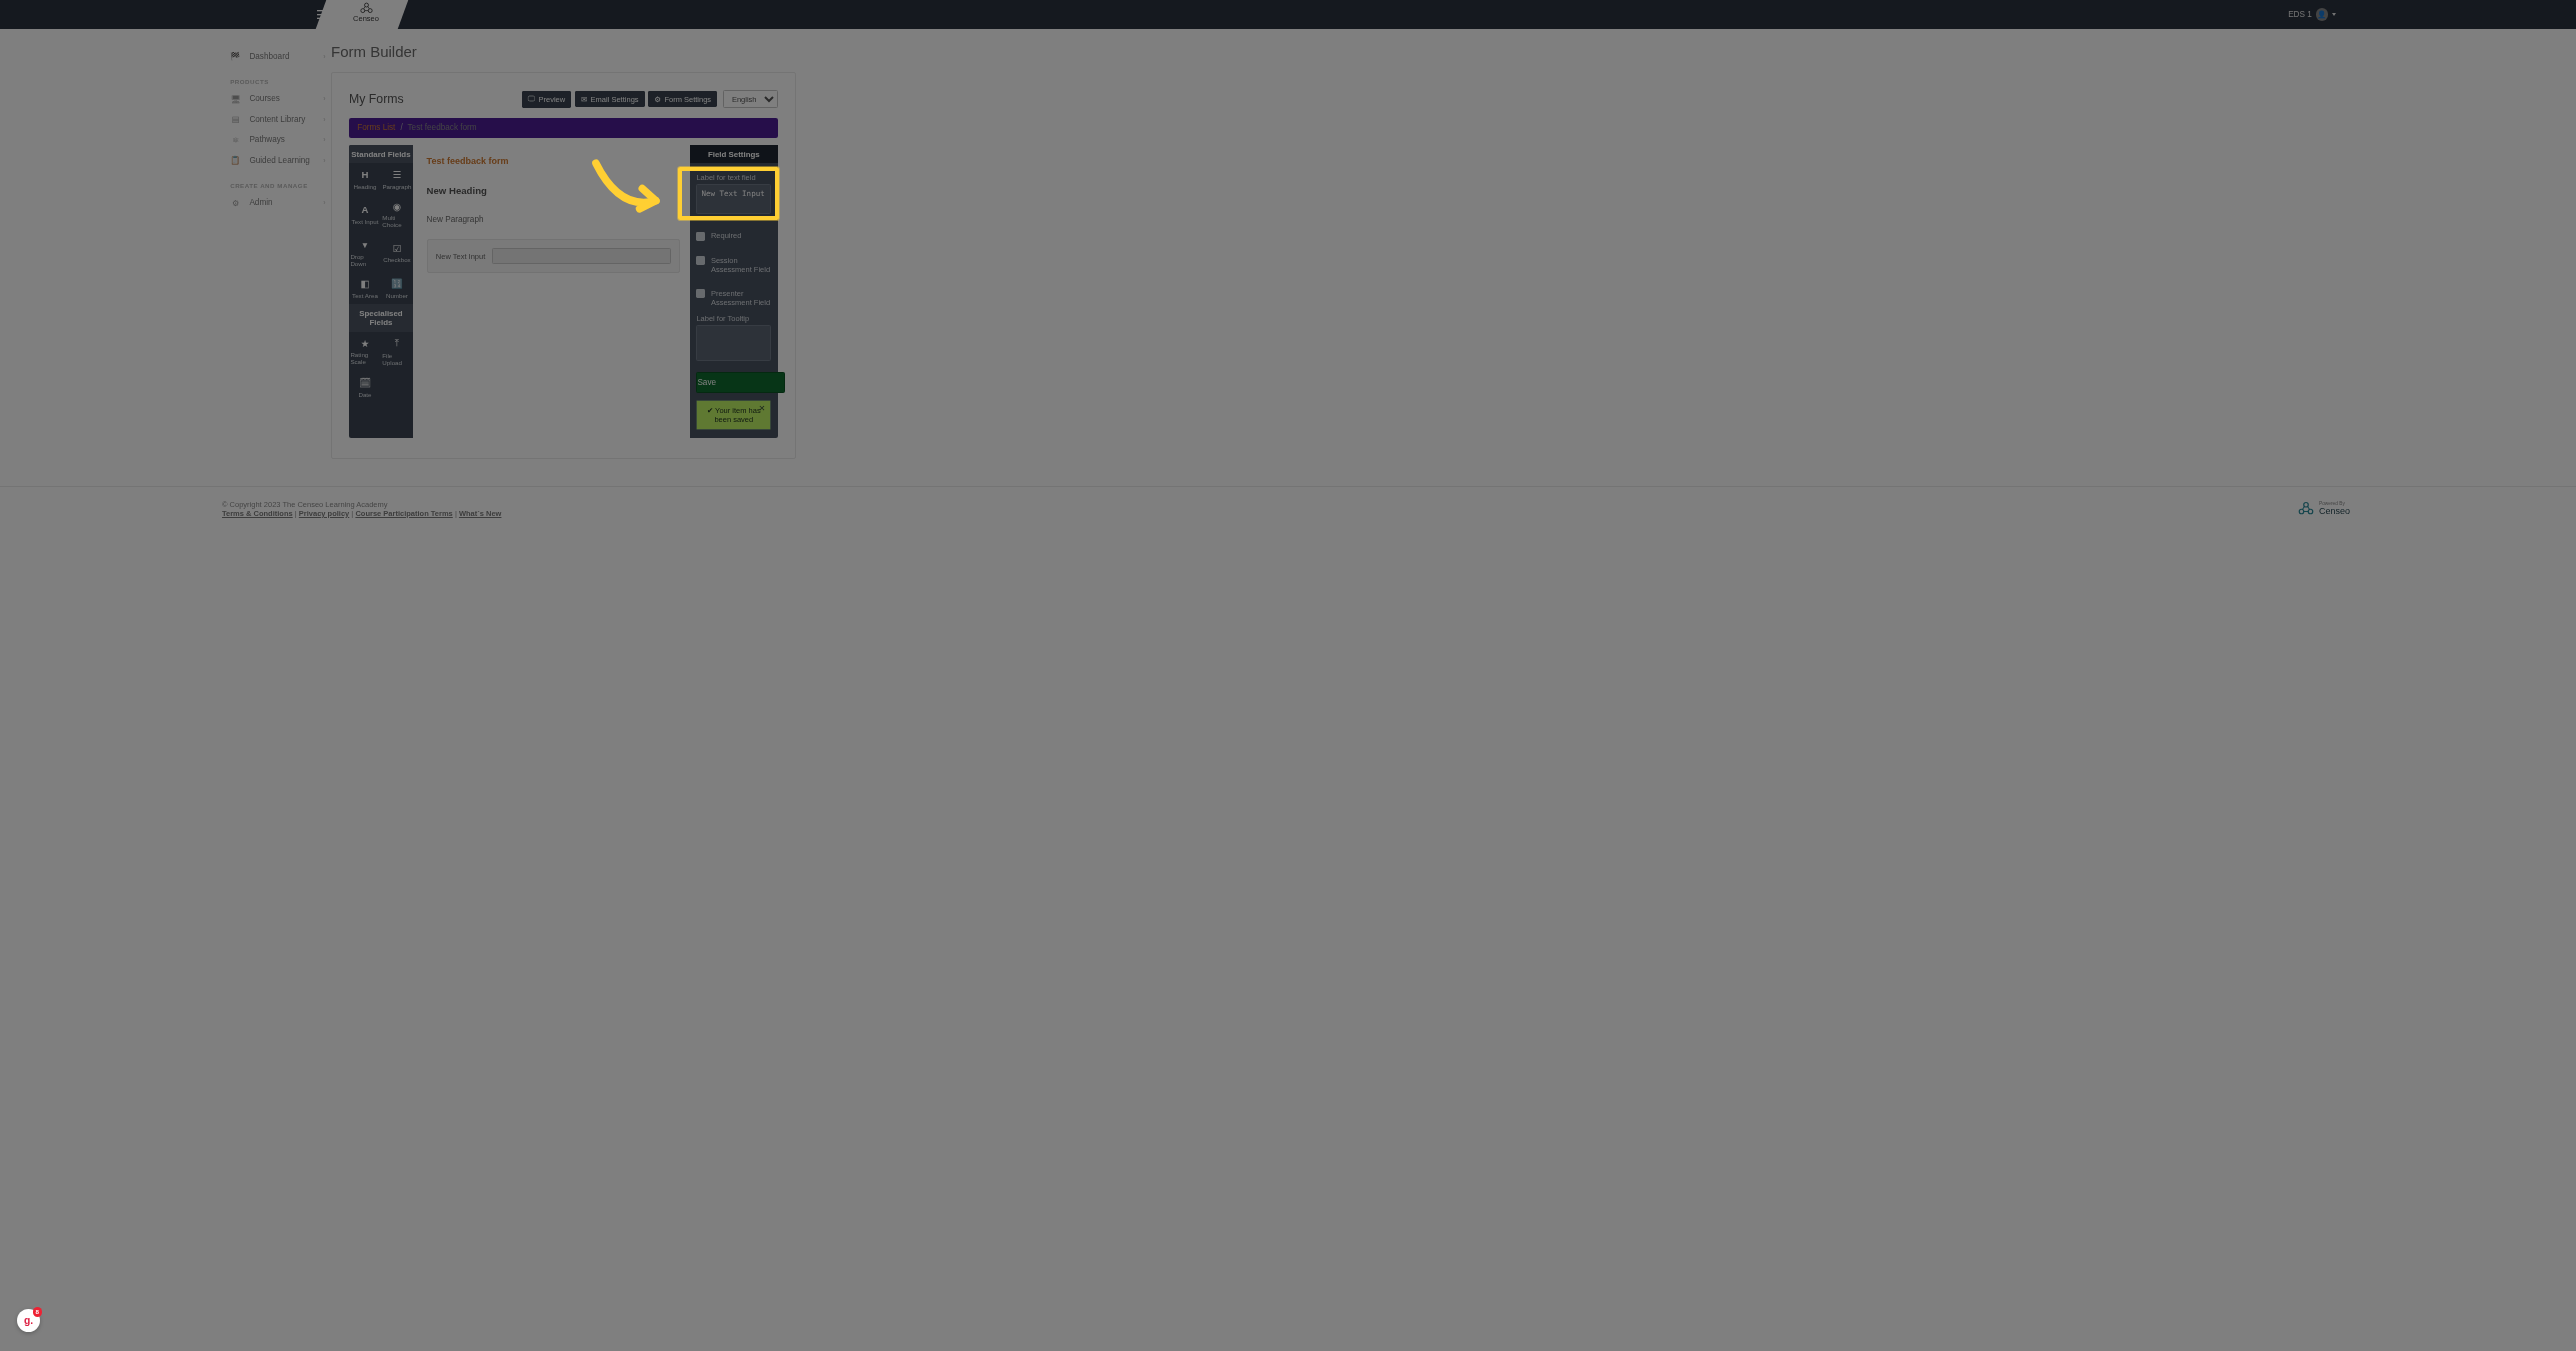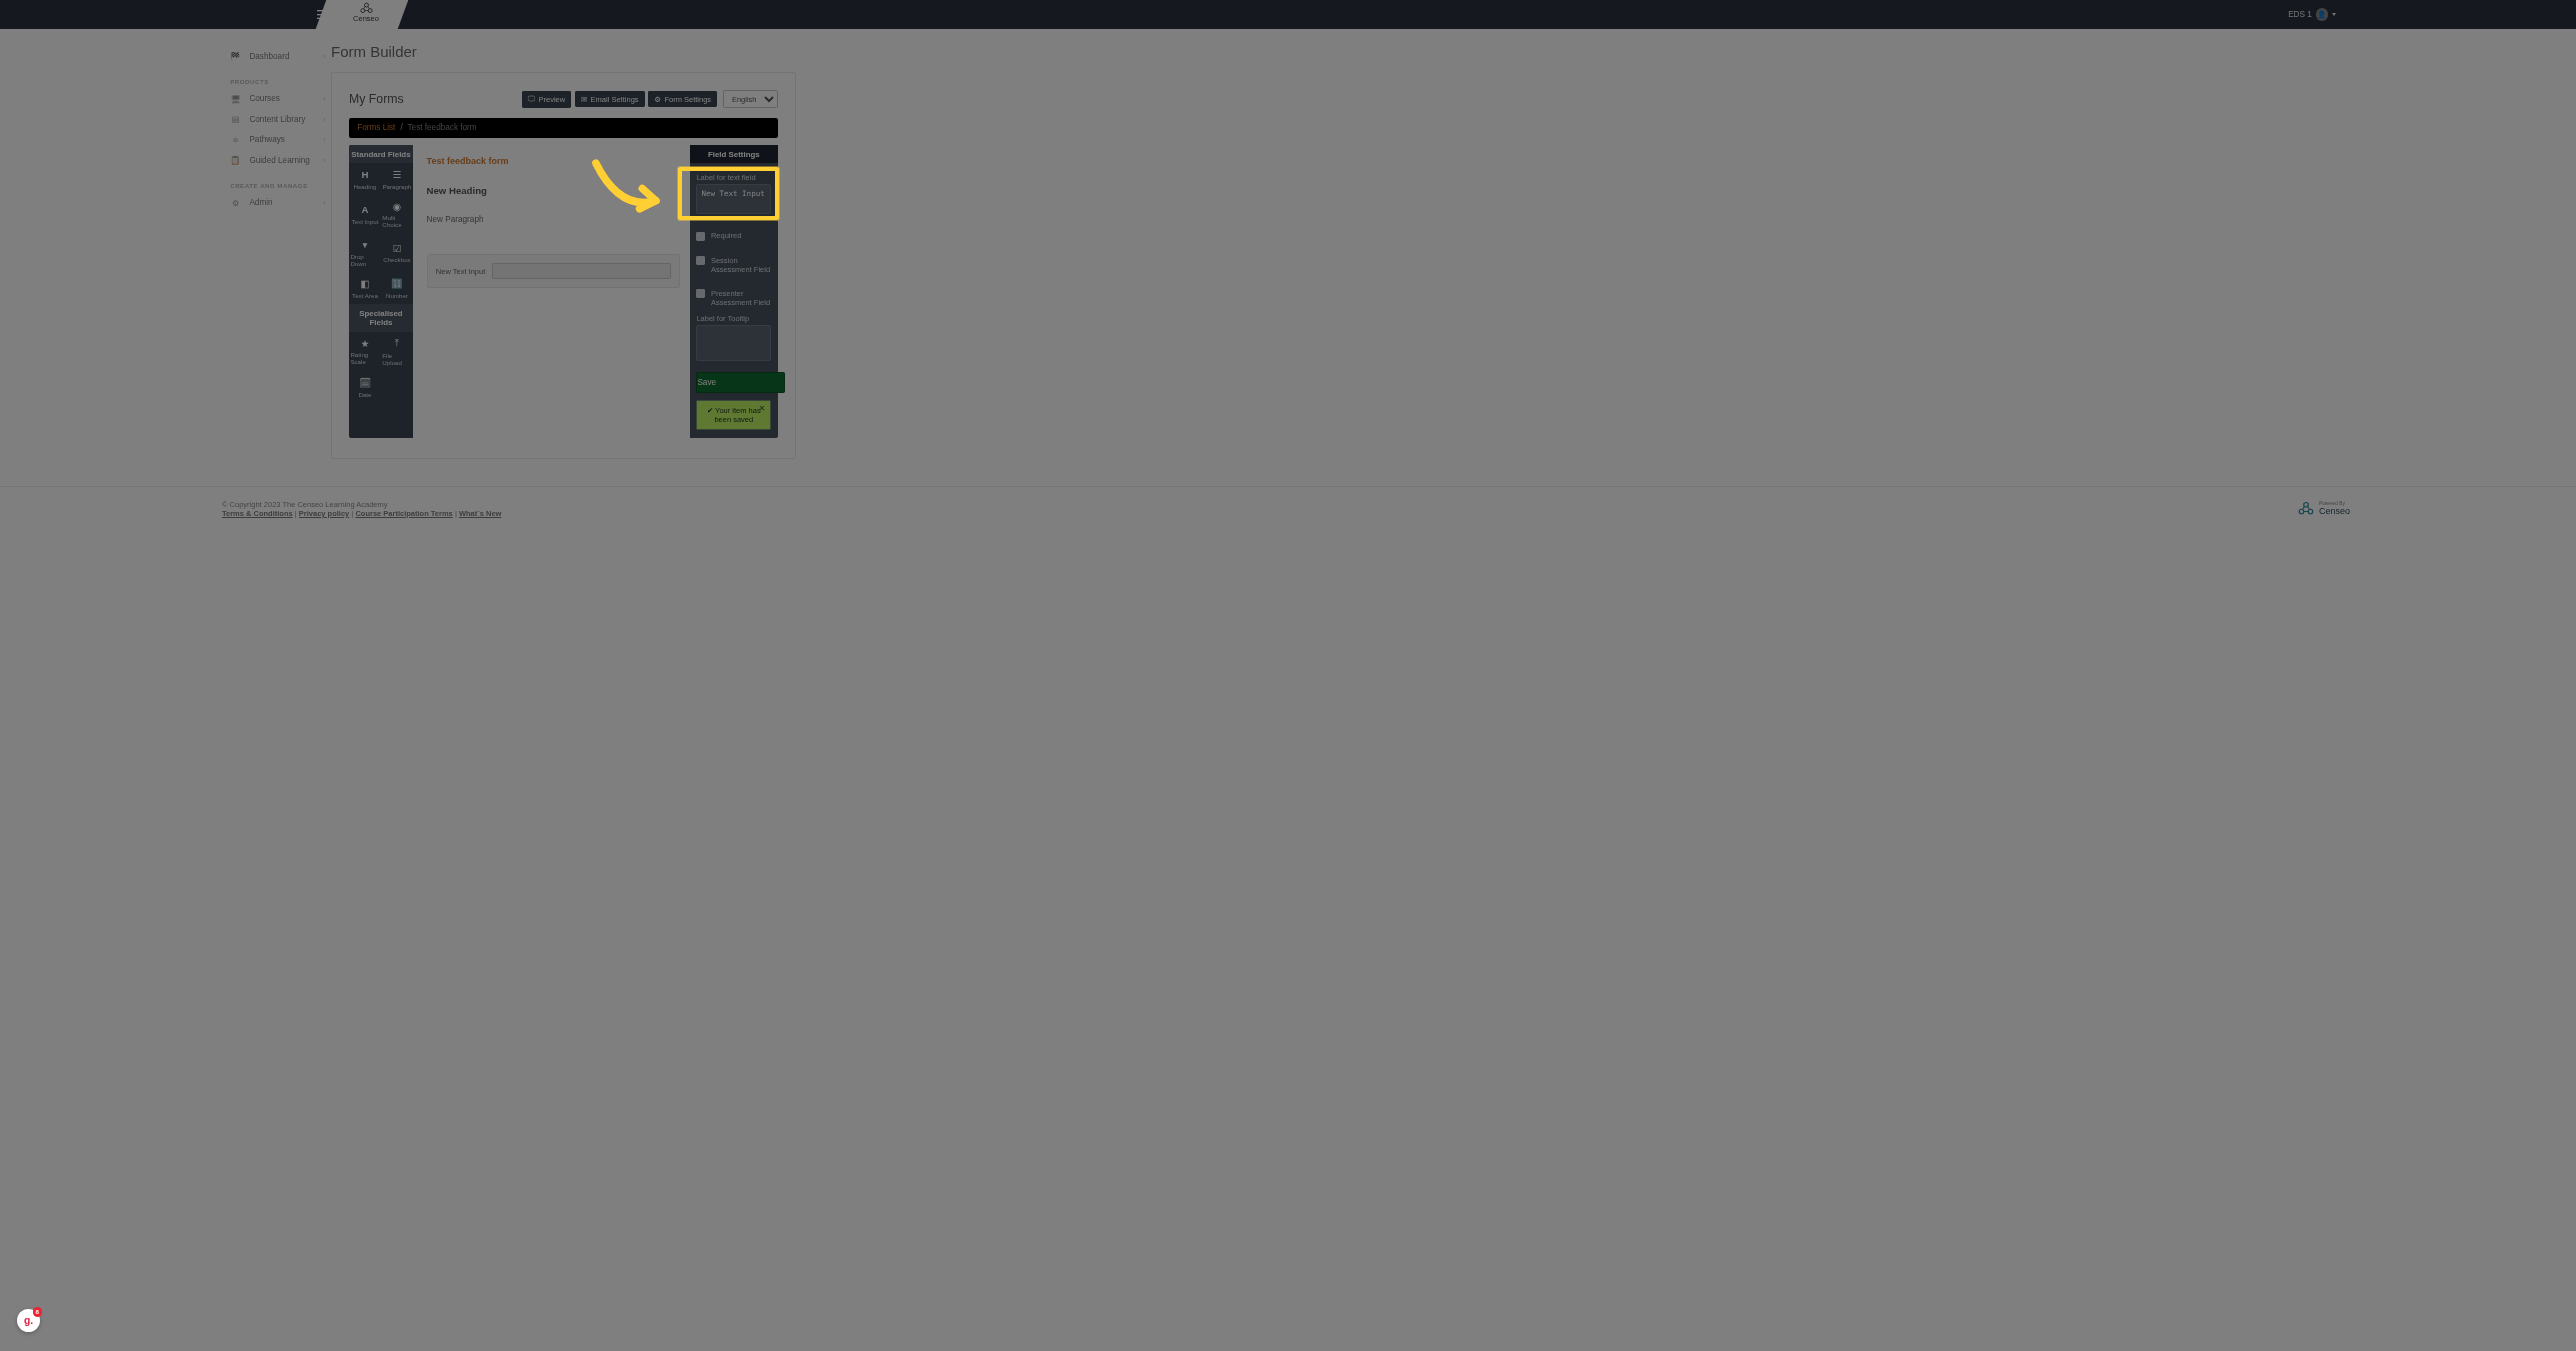--- a/index.html
+++ b/index.html
@@ -32,35 +32,35 @@
   .page-title { font-size:15px; font-weight:300; color:#6a6a6a; margin-bottom:12.3px; }
   
   .form-card { width:465px; background:#fff; border:0.7px solid #e8e8e8; border-radius:2.1px; padding:17px 17px 20.5px 17px; position:relative;}
   
   .card-head { display:flex; align-items:center; margin-bottom:9.6px; }
   .card-head h2 { font-size:12.3px; font-weight:400; color:#555; flex:1;}
   .mini-btn { background:#3a4350; color:#fff; border:none; border-radius:1.4px; font-size:7.5px; padding:3.4px 6.2px; display:inline-flex; align-items:center; gap:3.4px; cursor:pointer;}
   .mini-btn + .mini-btn { margin-left:3.4px;}
   .lang-sel { margin-left:5.5px; border:0.7px solid #c5c5c5; border-radius:1.4px; padding:2.7px 4.1px; font-size:7.5px; color:#555; background:#fff;}
   
-  .breadcrumb { background:#000000; border-radius:2.1px; padding:5.5px 8.2px; font-size:8.2px; color:#888; margin-bottom:6.8px;}
+  .breadcrumb { background:#4c1d95; border-radius:2.1px; padding:5.5px 8.2px; font-size:8.2px; color:#888; margin-bottom:6.8px;}
   .breadcrumb a { color:#d07a33; text-decoration:none;}
   .breadcrumb .sep { color:#aaa; margin:0 2.7px;}
   
   .builder-row { display:flex; gap:0; }
   .palette { width:73px; background:#3c4552; color:#e1e4e8; border-radius:2.1px 0 0 2.1px; overflow:hidden;}
   .pal-head { background:#4c5563; color:#fff; font-size:7.9px; font-weight:600; text-align:center; padding:4.8px 0;}
   .pal-grid { display:grid; grid-template-columns:1fr 1fr; }
   .pal-cell { display:flex; flex-direction:column; align-items:center; justify-content:center; padding:5.5px 1.4px; font-size:6.2px; color:#d8dce1; gap:2.7px; cursor:grab;}
   .pal-cell .pi { font-size:9.6px; color:#fff;}
   
   .canvas { flex:1; padding:6.8px 9.6px 6.8px 13.7px;}
   .canvas .fname { color:#cf7a32; font-weight:600; font-size:9px; margin:4.1px 0 19px 0;}
   .canvas .h1 { color:#555; font-weight:600; font-size:9.6px; margin-bottom:19px;}
-  .canvas .p1 { color:#6a6a6a; font-size:8.2px; margin-bottom:30px;}
+  .canvas .p1 { color:#6a6a6a; font-size:8.2px; margin-bottom:15px;}
   .field-row { display:flex; align-items:center; background:#f4f4f4; border:0.7px solid #e4e4e4; border-radius:2.1px; padding:8.2px 8.2px;}
   .field-row .flab { width:56px; font-size:7.5px; color:#666;}
   .field-row input { flex:1; border:0.7px solid #c9c9c9; background:#e8e8e8; height:16.4px; border-radius:1.4px;}
   
   .props { width:101px; background:#485260; color:#dfe3e8; border-radius:0 2.1px 2.1px 0; padding-bottom:8.2px;}
   .props-head { background:#1f2732; color:#fff; font-size:7.9px; font-weight:600; text-align:center; padding:4.8px 0;}
   .props-inner { padding:5.5px 6.8px 0 6.8px;}
   .p-label { font-size:7.5px; color:#d7dbe0; margin:4.1px 0 2.1px 0;}
   .p-textarea { width:100%; background:#5b6573; border:0.7px solid #6e7886; color:#fff; font-size:7.5px; padding:4.1px; resize:none; height:30px; border-radius:1.4px;}
   .chk-row { display:flex; align-items:flex-start; gap:5.5px; font-size:7.5px; color:#d7dbe0; margin-top:15px;}

